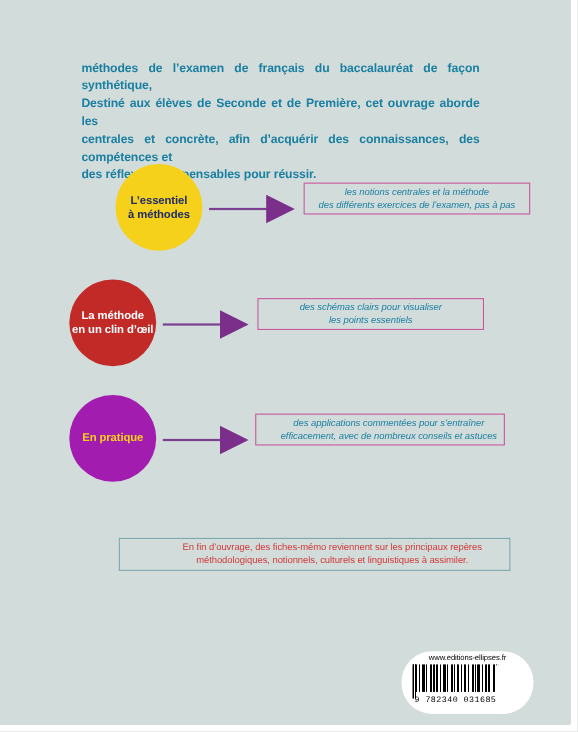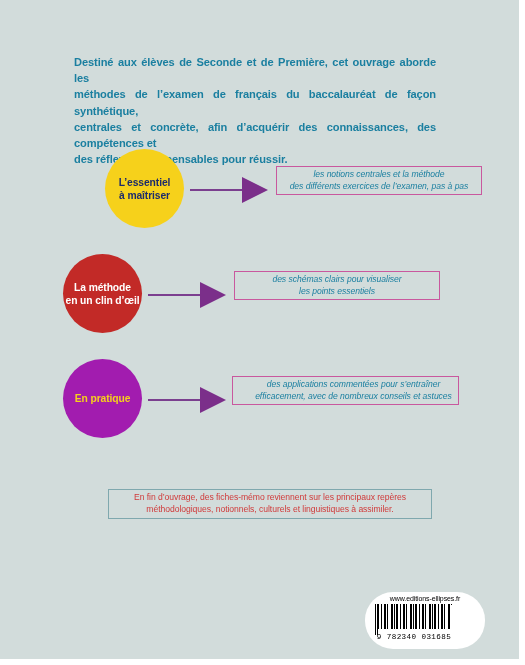--- a/index.html
+++ b/index.html
@@ -129,20 +129,21 @@
     border: 1px solid #7fa8ae;
     display: flex;
     flex-direction: column;
     align-items: center;
     justify-content: center;
     color: #d03a3a;
     font-size: 8.6px;
     line-height: 11.8px;
     text-align: center;
     letter-spacing: -0.05px;
+    padding-left: 32px;
   }
 
   
   #barcode-block {
     position: absolute;
     left: 365px;
     top: 592px;
     width: 120px;
     height: 57px;
     background: #ffffff;
@@ -208,31 +209,31 @@
     background-blend-mode: screen;
     border: 1px solid #fff;
   }
 </style>
 </head>
 <body>
 
 <div id="page">
 
   <div id="intro">
+    <div>méthodes de l’examen de français du baccalauréat de façon synthétique,</div>
     <div>Destiné aux élèves de Seconde et de Première, cet ouvrage aborde les</div>
-    <div>méthodes de l’examen de français du baccalauréat de façon synthétique,</div>
     <div>centrales et concrète, afin d’acquérir des connaissances, des compétences et</div>
     <div class="last-line">des réflexes indispensables pour réussir.</div>
   </div>
 
   <div class="row" id="row-1">
     <div class="circle yellow">
       <div>
         <div>L’essentiel</div>
-        <div>à maîtriser</div>
+        <div>à méthodes</div>
       </div>
     </div>
     <div class="arrow-wrap">
       <div class="arrow-line"></div>
       <div class="arrow-head"></div>
     </div>
     <div class="callout">
       <div>les notions centrales et la méthode</div>
       <div>des différents exercices de l’examen, pas à pas</div>
     </div>

